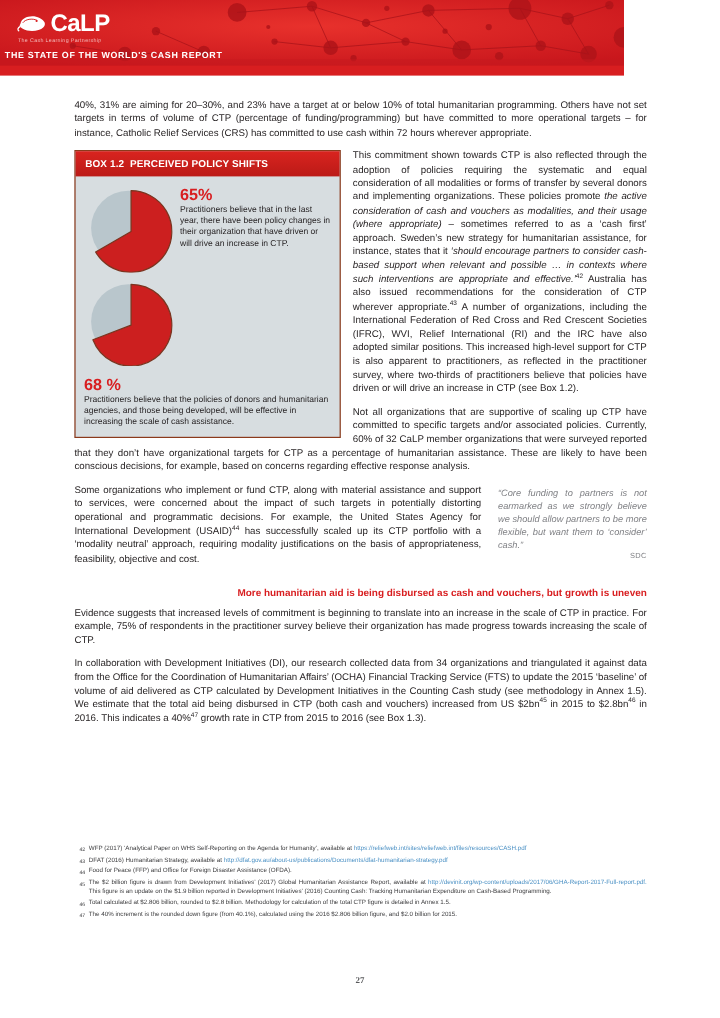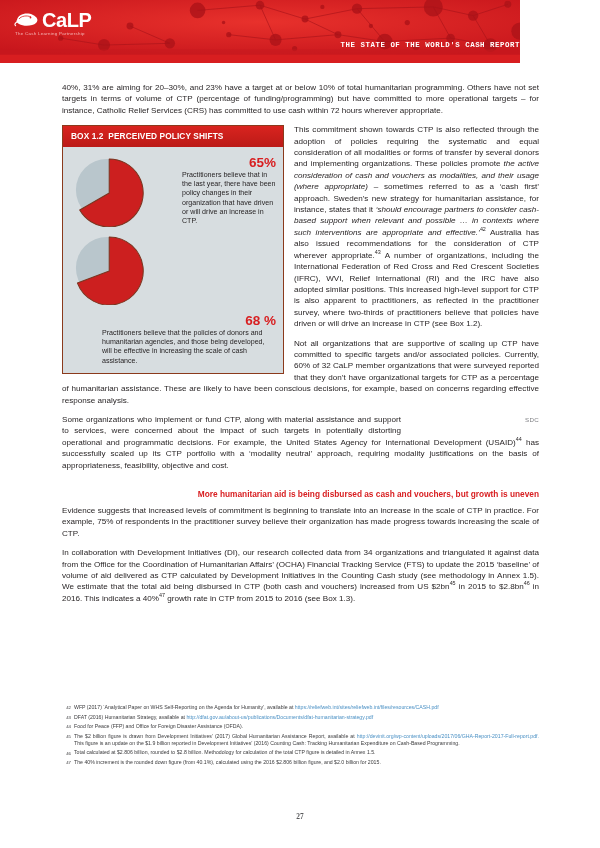--- a/index.html
+++ b/index.html
@@ -21,26 +21,25 @@
     position: absolute; left: 0; top: 0;
     width: 520px; height: 63px;
     background: #d81e20;
     overflow: hidden;
   }
   .banner-dots { position: absolute; inset: 0; }
   .banner-title {
     position: absolute;
     left: 4px; right: 0;
     top: 41px;
-    text-align: right;
+    text-align: left;
     color: #ffffff;
     font-size: 7.4px;
     letter-spacing: 0.55px;
     font-weight: bold;
-    font-family: Liberation Mono, monospace;
   }
   .logo {
     position: absolute;
     left: 14px; top: 9px;
     width: 130px; height: 34px;
   }
   .logo-mark {
     position: absolute; left: 0; top: 2px;
     width: 26px; height: 18px;
   }
@@ -127,27 +126,25 @@
     width: 74px; min-width: 74px; height: 74px;
     position: relative;
   }
   .stat-text { padding-top: 2px; }
   .stat-num {
     color: #d81e20;
     font-weight: bold;
     font-size: 13.5px;
     line-height: 15px;
     margin-bottom: 1px;
-    text-align: right;
   }
   .stat-desc {
     color: #231f20;
     font-size: 7.1px;
     line-height: 9.3px;
-    margin-left: 32px;
   }
 
   
   .quote-block {
     float: right;
     width: 124px;
     margin: 2px 0 4px 14px;
   }
   .quote-text {
     font-size: 7.7px;
@@ -305,20 +302,21 @@
       </div>
 
       <p class="body"><span>This commitment shown towards CTP is also reflected through the adoption of policies requiring the systematic and equal consideration of all modalities or forms of transfer by several donors and implementing organizations. These policies promote </span><span class="it">the active consideration of cash and vouchers as modalities, and their usage (where appropriate)</span><span> – sometimes referred to as a ‘cash first’ approach. Sweden’s new strategy for humanitarian assistance, for instance, states that it </span><span class="it">‘should encourage partners to consider cash-based support when relevant and possible … in contexts where such interventions are appropriate and effective.’</span><sup class="fn">42</sup><span> Australia has also issued recommendations for the consideration of CTP wherever appropriate.</span><sup class="fn">43</sup><span> A number of organizations, including the International Federation of Red Cross and Red Crescent Societies (IFRC), WVI, Relief International (RI) and the IRC have also adopted similar positions. This increased high-level support for CTP is also apparent to practitioners, as reflected in the practitioner survey, where two-thirds of practitioners believe that policies have driven or will drive an increase in CTP (see Box 1.2).</span></p>
 
     </div>
 
     <p class="body">Not all organizations that are supportive of scaling up CTP have committed to specific targets and/or associated policies. Currently, 60% of 32 CaLP member organizations that were surveyed reported that they don’t have organizational targets for CTP as a percentage of humanitarian assistance. These are likely to have been conscious decisions, for example, based on concerns regarding effective response analysis.</p>
 
     <div>
       <div class="quote-block">
+        <div class="quote-text">“Core funding to partners is not earmarked as we strongly believe we should allow partners to be more flexible, but want them to ‘consider’ cash.”</div>
         <div class="quote-attr">SDC</div>
       </div>
       <p class="body"><span>Some organizations who implement or fund CTP, along with material assistance and support to services, were concerned about the impact of such targets in potentially distorting operational and programmatic decisions. For example, the United States Agency for International Development (USAID)</span><sup class="fn">44</sup><span> has successfully scaled up its CTP portfolio with a ‘modality neutral’ approach, requiring modality justifications on the basis of appropriateness, feasibility, objective and cost.</span></p>
     </div>
 
     <div style="clear:both"></div>
 
     <div class="sec-head">More humanitarian aid is being disbursed as cash and vouchers, but growth is uneven</div>
 
     <p class="body">Evidence suggests that increased levels of commitment is beginning to translate into an increase in the scale of CTP in practice. For example, 75% of respondents in the practitioner survey believe their organization has made progress towards increasing the scale of CTP.</p>

